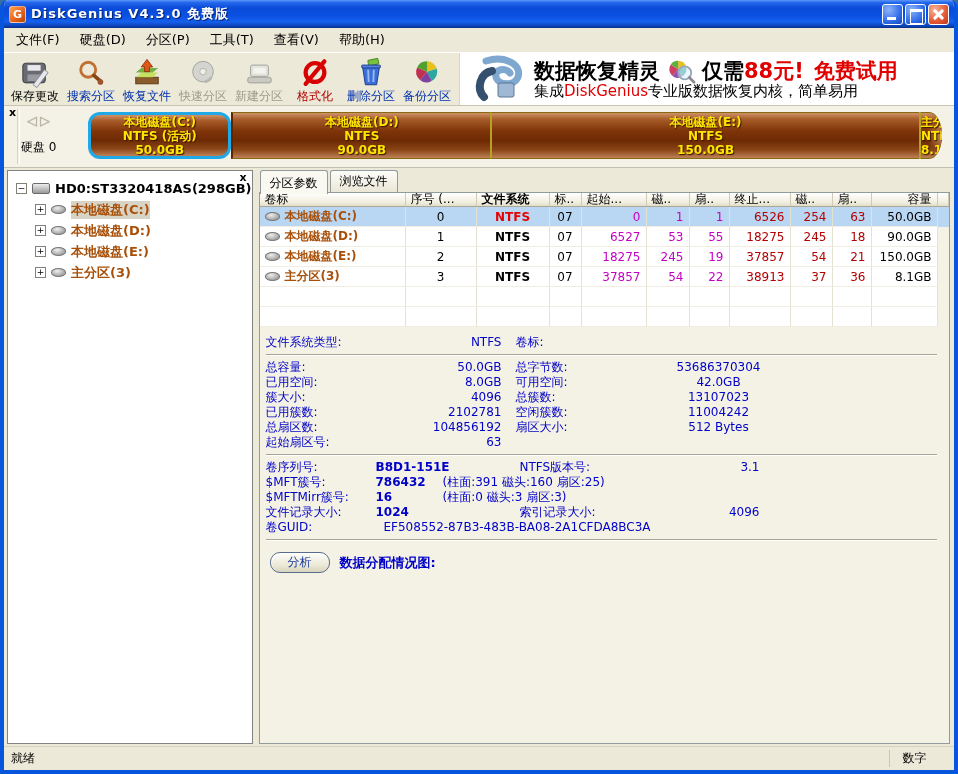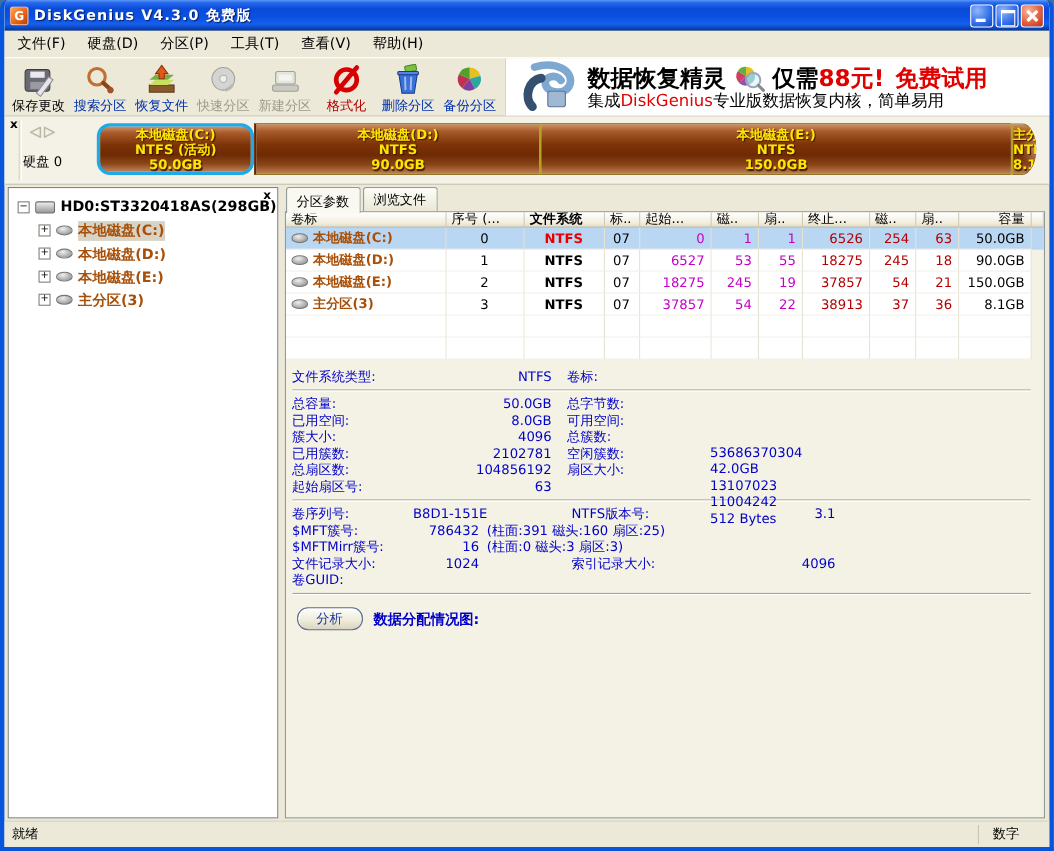--- a/index.html
+++ b/index.html
@@ -99,22 +99,22 @@
   .lrow.sel .lcell{background:#B9D7F3;}
   .lrow.sel .c-fill{background:#B9D7F3;}
   .vol{color:#A8500A;font-weight:bold;}
   .fs-active{color:#E80000;font-weight:bold;}
   .num-mag{color:#C400C4;}
   .num-red{color:#B40000;}
   
   .details{padding:8px 8px 0 6px;color:#0000C8;font-size:12px;}
   .drow{display:flex;height:15px;line-height:15px;white-space:nowrap;}
   .s1 .dlabel{width:140px;} .s1 .dval{width:96px;text-align:right;}
-  .s1 .dlabel2{margin-left:14px;width:130px;} .s1 .dval2{width:146px;text-align:left;margin-top:44px;}
-  .s2 .dlabel{width:110px;} .s2 .dval{width:60px;text-align:right;}
+  .s1 .dlabel2{margin-left:14px;width:130px;} .s1 .dval2{width:146px;text-align:center;}
+  .s2 .dlabel{width:110px;} .s2 .dval{width:60px;font-weight:bold;}
   .s2 .dlabel2{margin-left:84px;width:130px;} .s2 .dval2{width:110px;text-align:right;}
   .dextra{margin-left:7px;}
   .dguid{margin-left:8px;}
   .sep{height:2px;border-top:1px solid #A9A593;border-bottom:1px solid #FFF;margin:4px 4px 4px 0;}
   .analyzerow{display:flex;align-items:center;gap:10px;padding:7px 0 0 4px;}
   .btn-analyze{width:60px;height:21px;border:1px solid #5A6C8C;border-radius:10px;font-size:12px;color:#1A3A9C;
     background:linear-gradient(#FEFEFB,#EDEAD9 60%,#DAD5BE);display:flex;align-items:center;justify-content:center;box-shadow:inset 1px 1px 0 #fff;}
   .caption{color:#0000C8;font-weight:bold;font-size:13px;}
   
   .statusbar{flex:0 0 24px;display:flex;align-items:center;background:#ECE9D8;border-top:1px solid #D6D2C0;font-size:12px;}
@@ -491,20 +491,21 @@
             <span class="dextra">(柱面:0 磁头:3 扇区:3)</span>
           </div>
           <div class="drow s2">
             <span class="dlabel">文件记录大小:</span>
               <span class="dval">1024</span>
             <span class="dlabel2">索引记录大小:</span>
               <span class="dval2">4096</span>
           </div>
           <div class="drow s2">
             <span class="dlabel">卷GUID:</span>
+              <span class="dguid">EF508552-87B3-483B-BA08-2A1CFDA8BC3A</span>
           </div>
           <div class="sep"></div>
           <div class="analyzerow">
             <div class="btn-analyze">分析</div>
             <div class="caption">数据分配情况图:</div>
           </div>
         </div>
 
       </div>
     </div>

